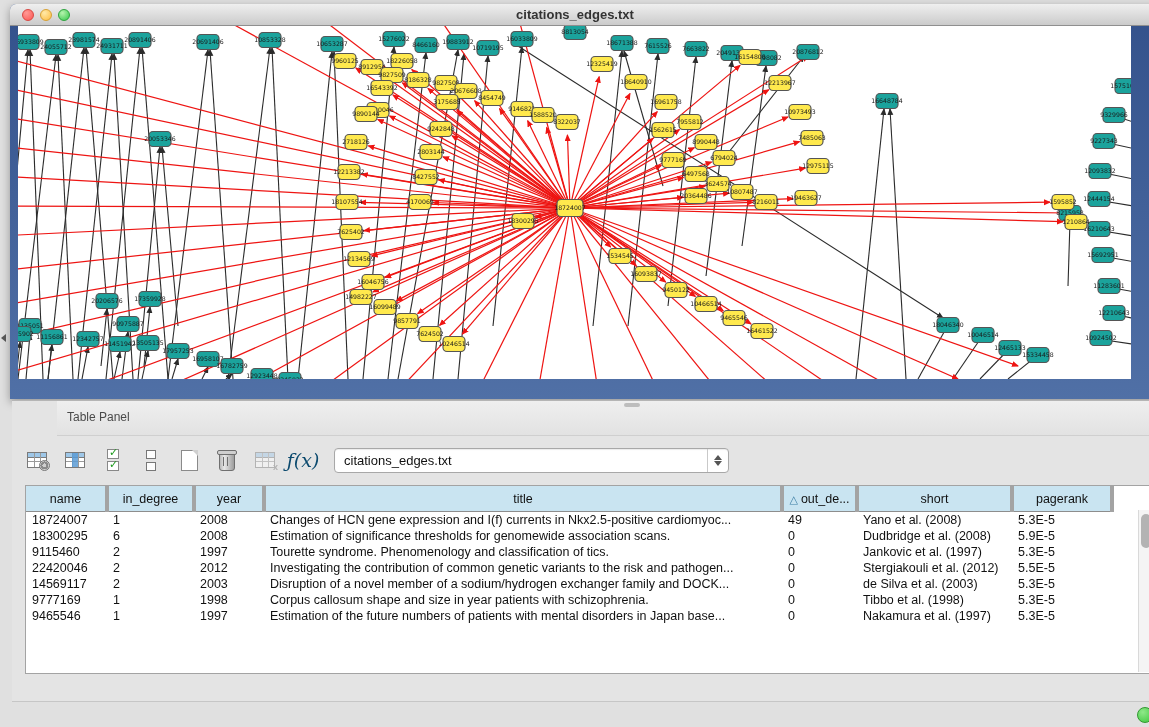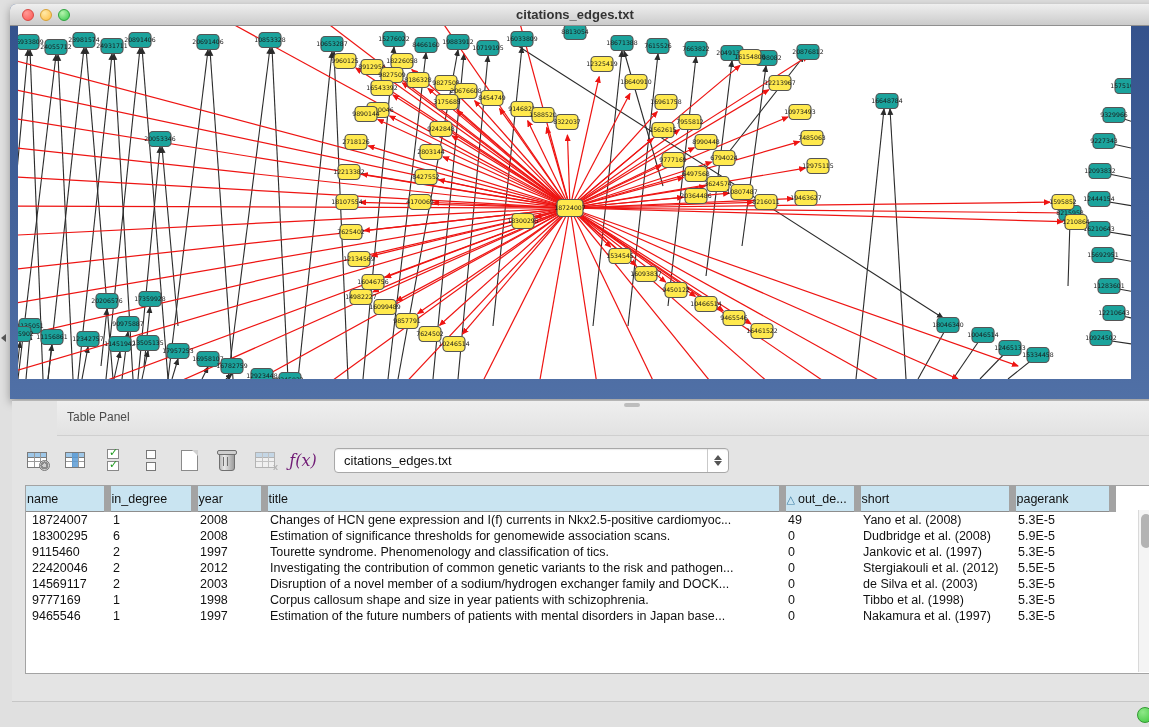--- a/index.html
+++ b/index.html
@@ -55,35 +55,35 @@
   .chk:after{content:"✓";position:absolute;left:1px;top:-4px;color:#1d9a1d;font-size:11px;font-weight:bold;}
   .boxes{display:flex;flex-direction:column;gap:3px;}
   .bx{width:8px;height:7px;border:1px solid #777;background:#fdfdfd;}
   .doc{position:relative;width:15px;height:19px;background:#fff;border:1px solid #8a8a8a;}
   .doc:after{content:"";position:absolute;right:-1px;top:-1px;border-style:solid;border-width:0 6px 6px 0;
       border-color:transparent #cfcfcf transparent transparent;}
   .trash{position:relative;width:14px;height:16px;background:linear-gradient(90deg,#b9b9b9,#e8e8e8 30%,#9d9d9d);
       border:1px solid #6f6f6f;border-radius:2px 2px 3px 3px;margin-top:4px;}
   .trash:before{content:"";position:absolute;left:-3px;top:-4px;width:18px;height:3px;background:#cfcfcf;border:1px solid #6f6f6f;border-radius:2px;}
   .trash:after{content:"";position:absolute;left:3px;top:3px;width:1px;height:9px;background:#6f6f6f;box-shadow:4px 0 0 #6f6f6f;}
-  .fx{font-family:"DejaVu Serif","Liberation Serif",serif;font-style:italic;font-size:16px;color:#701a75;}
+  .fx{font-family:"DejaVu Serif","Liberation Serif",serif;font-style:italic;font-size:19px;color:#0c4a6e;}
   .tbl-select{margin-left:18px;position:relative;width:393px;height:23px;background:#fff;
       border:1px solid #a8a8a8;border-radius:4px;box-shadow:inset 0 1px 1px rgba(0,0,0,.08);}
   .tbl-select .val{position:absolute;left:9px;top:4px;font-size:13px;color:#111;}
   .tbl-select .stepper{position:absolute;right:0;top:0;bottom:0;width:20px;border-left:1px solid #c9c9c9;
       display:flex;flex-direction:column;align-items:center;justify-content:center;gap:1px;}
   .stepper .up,.stepper .dn{width:0;height:0;border-left:4px solid transparent;border-right:4px solid transparent;}
   .stepper .up{border-bottom:5px solid #555;}
   .stepper .dn{border-top:5px solid #555;}
 
   
   .tbl-wrap{position:absolute;left:13px;top:84px;width:1129px;height:187px;background:#fff;border:1px solid #a3a3a3;}
   table.grid{border-collapse:collapse;table-layout:fixed;width:1086px;}
-  table.grid th{height:23px;background:#c9e4f1;border-bottom:1px solid #8d8d8d;border-right:7px solid #a3a3a3;
-      font-size:12.5px;font-weight:normal;color:#111;text-align:left;overflow:hidden;white-space:nowrap;}
+  table.grid th{height:23px;background:#c9e4f1;border-bottom:1px solid #8d8d8d;border-right:4px solid #a3a3a3;
+      font-size:12.5px;font-weight:normal;color:#111;text-align:center;overflow:hidden;white-space:nowrap;}
   table.grid th.first{border-left:none;}
   table.grid td{height:16px;font-size:12.5px;color:#111;white-space:nowrap;overflow:hidden;padding:0 0 0 6px;}
   td.title-cell{padding-left:8px;}
   td.short-cell{padding-left:4px;}
   td.pr-cell{padding-left:10px;}
   .sort-tri{color:#3e7fa5;font-size:11px;margin-right:3px;}
   .vscroll{position:absolute;right:1px;top:24px;bottom:1px;width:15px;background:#f4f4f4;border-left:1px solid #d9d9d9;}
   .vthumb{position:absolute;left:2px;top:4px;width:10px;height:34px;border-radius:6px;background:#b3b3b3;}
 
   

